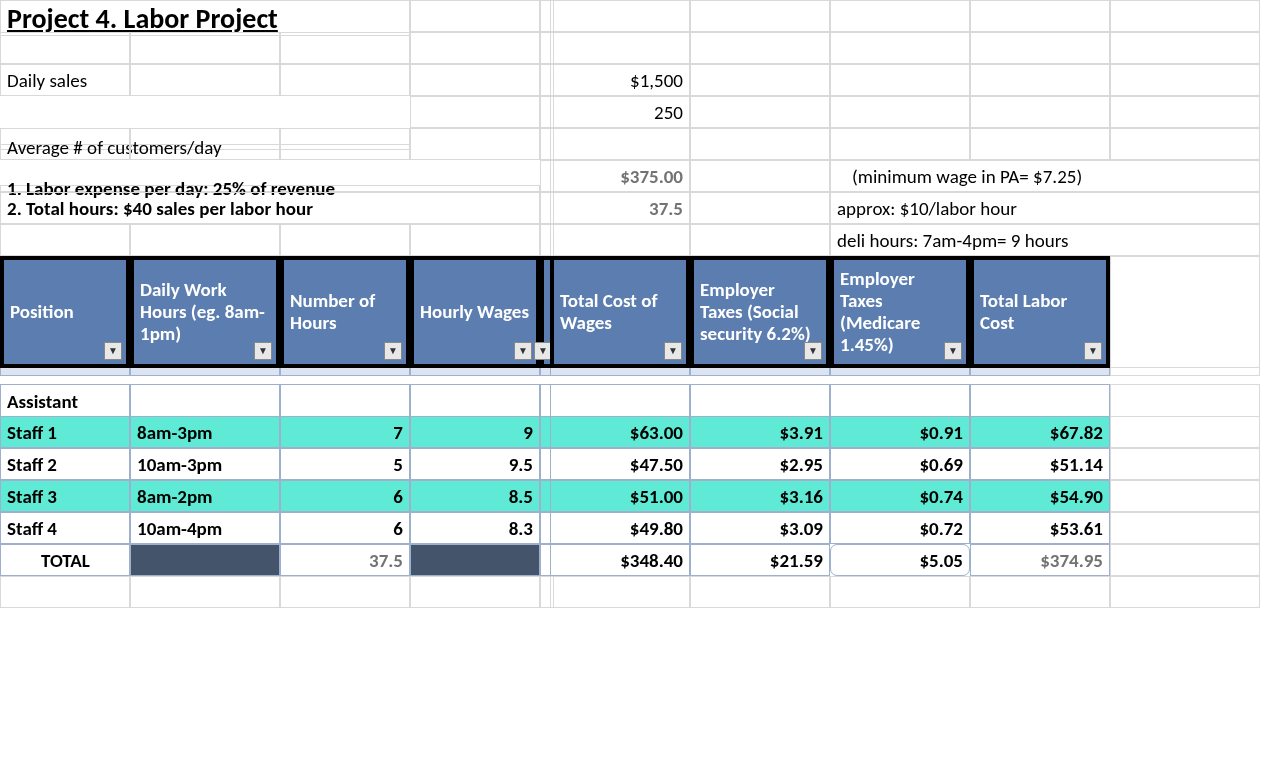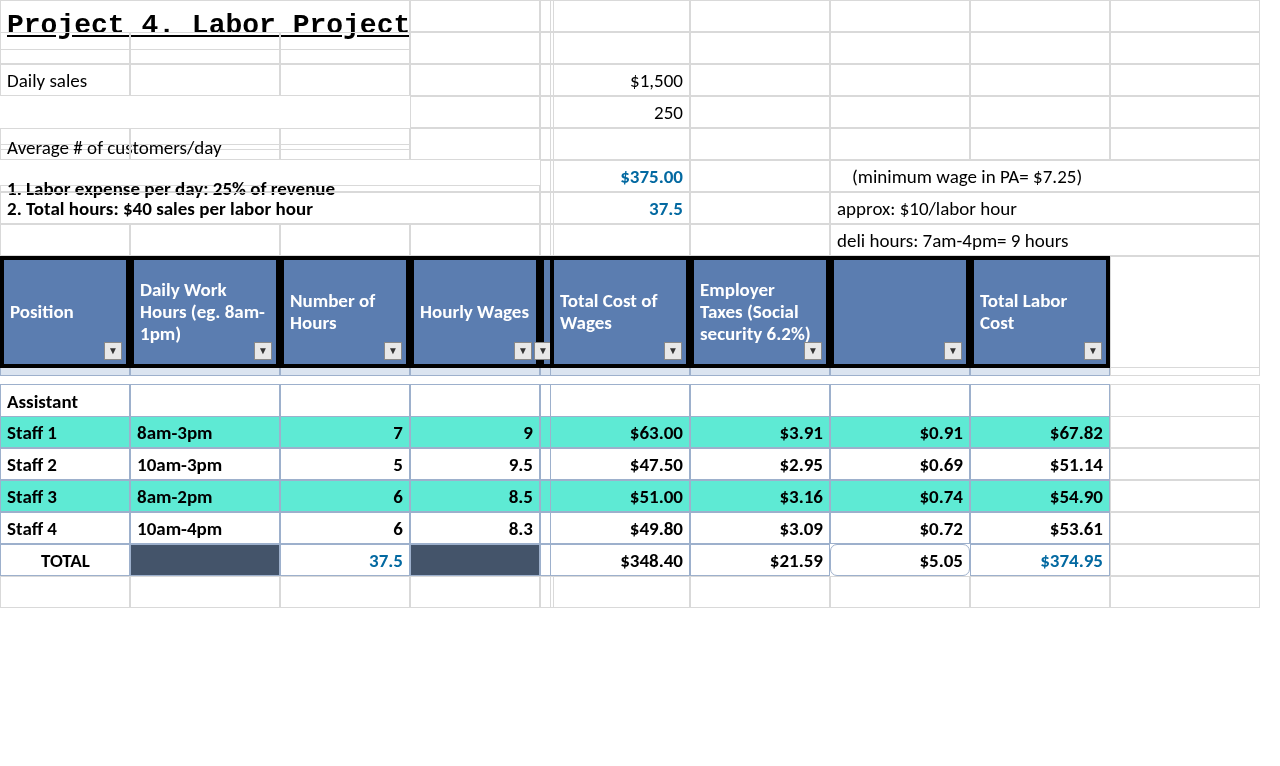--- a/index.html
+++ b/index.html
@@ -24,21 +24,21 @@
     white-space: nowrap;
     overflow: visible;
   }
   .cell.right { justify-content: flex-end; }
   .title-cell {
     font-size: 28px;
     font-weight: 700;
     text-decoration: underline;
   }
   .bold { font-weight: 700; }
-  .red { color: #0369a1; font-weight: 700; }
+  .red { color: #737373; font-weight: 700; }
   .hdr-row .cell {
     background: #5b7db0;
     color: #fff;
     font-weight: 700;
     position: relative;
     white-space: normal;
     line-height: 1.15;
     border: 4px solid #000000;
   }
   .hdr-row { height: 112px; }
@@ -76,21 +76,21 @@
   .dark-fill { background: #44546a !important; }
   .row { display: contents; }
   .nb { border:1px solid #d9d9d9; }
 </style>
 </head>
 <body>
 
 <div class="sheet">
 
   <div class="row">
-    <div class="cell title-cell" style="grid-column: 1 / span 3; height:50px;font-family:Liberation Mono, monospace;">Project 4. Labor Project</div>
+    <div class="cell title-cell" style="grid-column: 1 / span 3; height:36px;">Project 4. Labor Project</div>
     <div class="cell"></div>
     <div class="cell"></div>
     <div class="cell"></div>
     <div class="cell"></div>
     <div class="cell"></div>
     <div class="cell"></div>
     <div class="cell"></div>
   </div>
 
   <div class="row">
@@ -168,20 +168,21 @@
       </div>
     <div class="cell">
         <span>Total Cost of Wages</span>
         <span class="filter-btn">▼</span>
       </div>
     <div class="cell">
         <span>Employer Taxes (Social security 6.2%)</span>
         <span class="filter-btn">▼</span>
       </div>
     <div class="cell">
+        <span>Employer Taxes (Medicare 1.45%)</span>
         <span class="filter-btn">▼</span>
       </div>
     <div class="cell">
         <span>Total Labor Cost</span>
         <span class="filter-btn">▼</span>
       </div>
     <div class="cell nb" style="background:#fff;border:1px solid #d9d9d9;"></div>
   </div>
 
   <div class="row band-blank">

